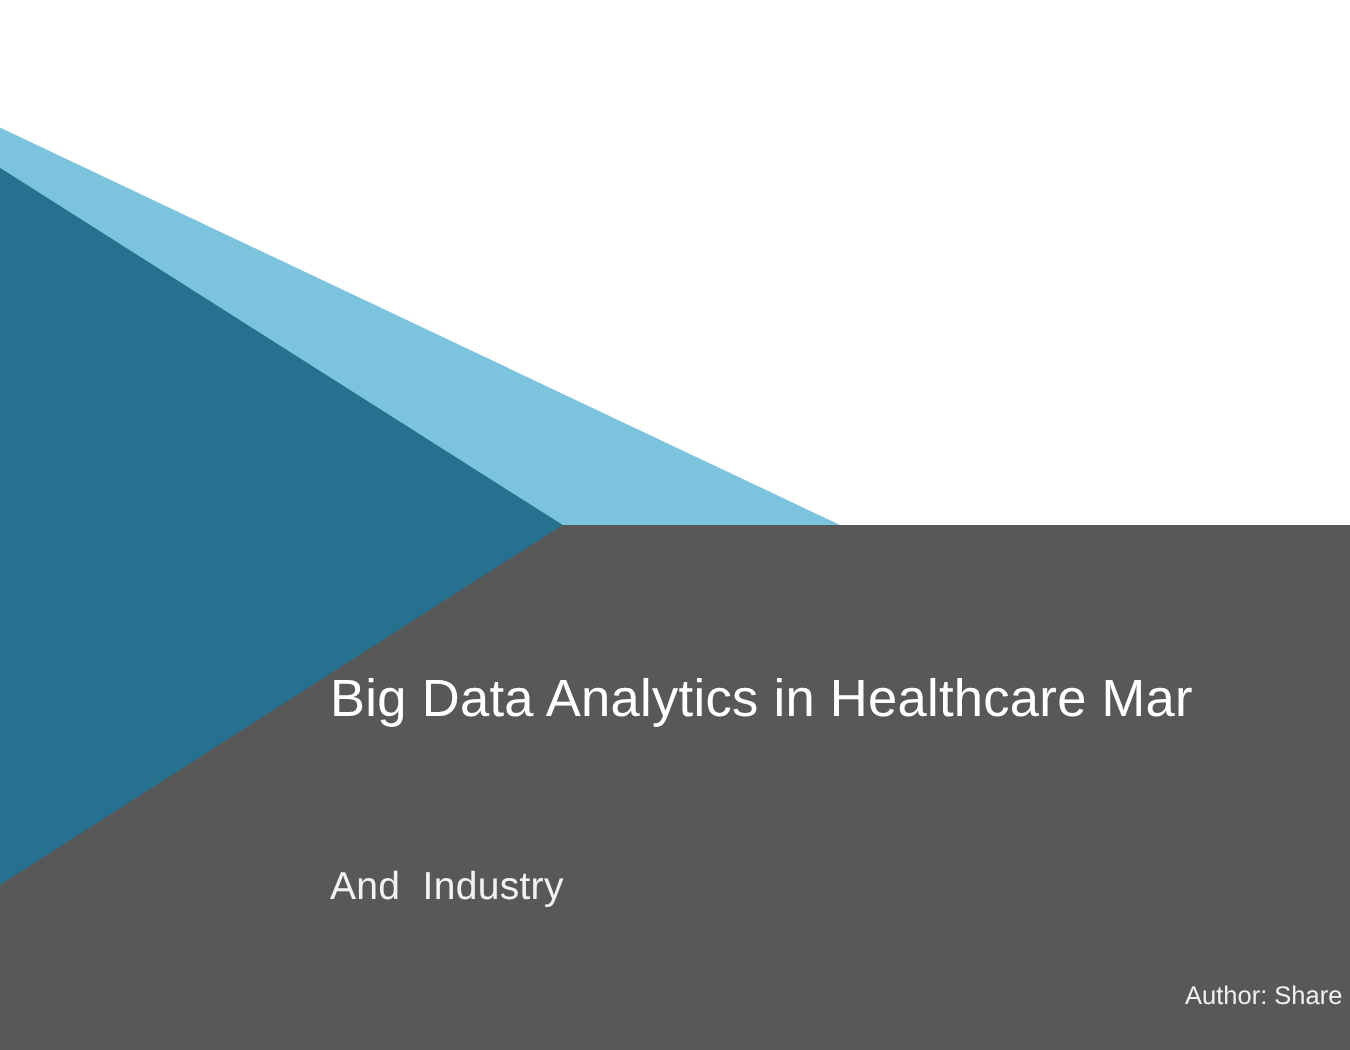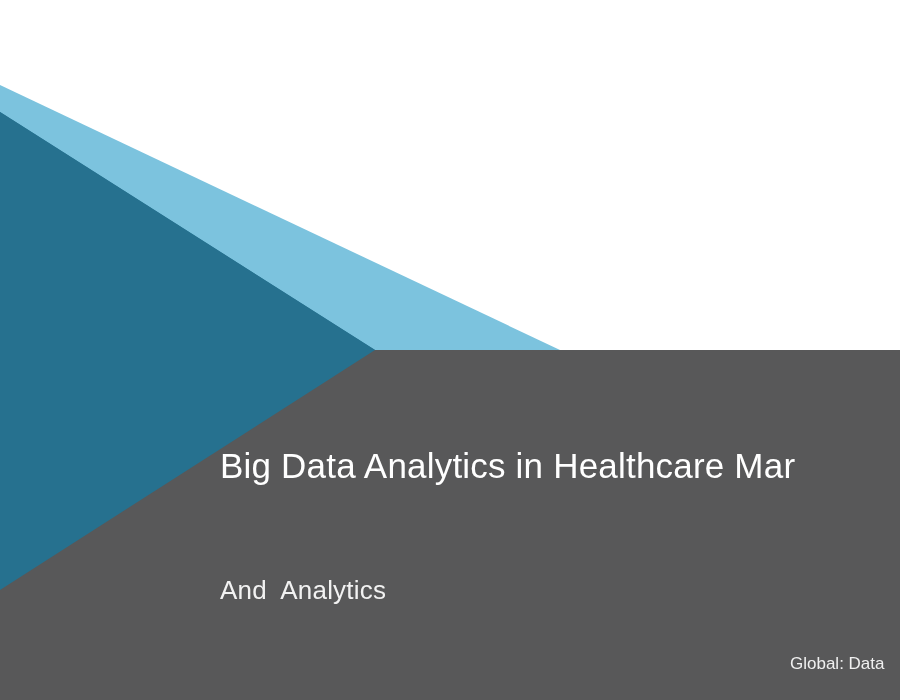--- a/index.html
+++ b/index.html
@@ -99,19 +99,19 @@
     <polygon points="0,112 375,350 0,590" fill="#26718F"></polygon>
 
     <polygon points="0,112 0,350 375,350" fill="#26718F"></polygon>
   </svg>
 
   <div class="text-block">
 
     <div class="title">Big Data Analytics in Healthcare Mar</div>
 
 
-    <div class="subtitle line-2">And  Analytics</div>
+    <div class="subtitle line-2">And  Industry</div>
 
-    <div class="author">Global: Data</div>
+    <div class="author">Author: Share</div>
 
   </div>
 
 </div>
 
 </body></html>

